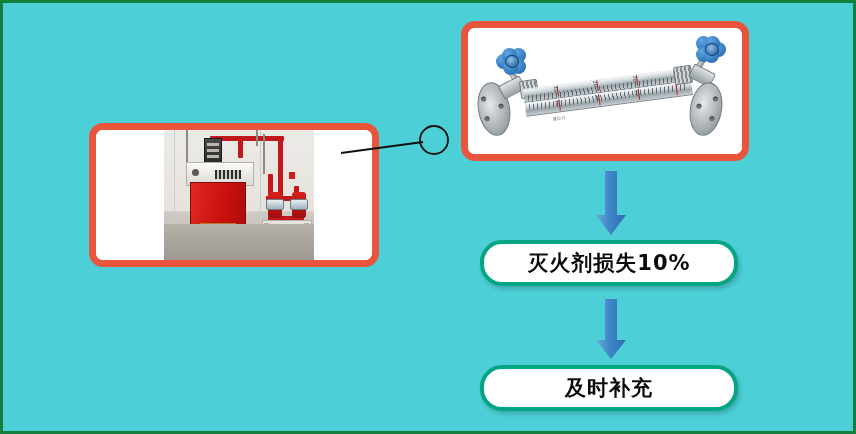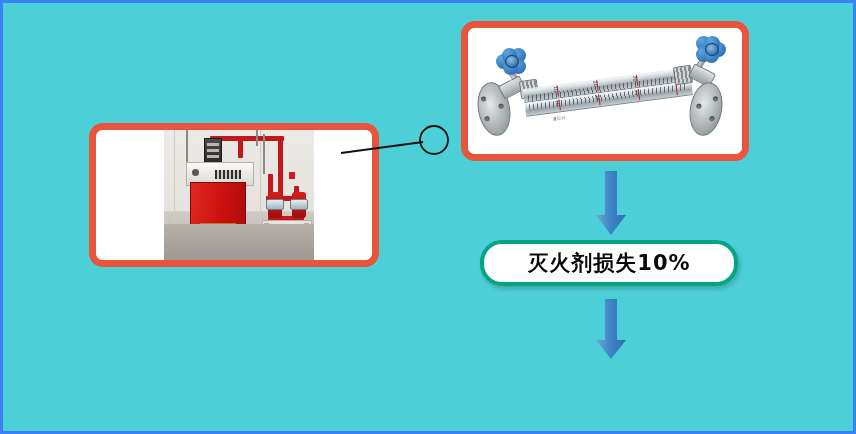--- a/index.html
+++ b/index.html
@@ -7,21 +7,21 @@
     width:856px;height:434px;
     background:#ffffff;
     font-family:"DejaVu Sans","Liberation Sans",sans-serif;
     overflow:hidden;
   }
   #slide{
     position:relative;
     width:856px;height:434px;
     box-sizing:border-box;
     background:#4ccfd6;
-    border:3px solid #3b82f6;
+    border:3px solid #15803d;
     overflow:hidden;
   }
 
   
   .photo-frame{
     position:absolute;
     box-sizing:border-box;
     background:#ffffff;
     border:7px solid #e8553c;
     border-radius:14px;
@@ -344,14 +344,17 @@
     <defs>
       <linearGradient id="ag2" x1="0" y1="0" x2="1" y2="0">
         <stop offset="0%" stop-color="#6ea8d8"></stop>
         <stop offset="45%" stop-color="#3f86c8"></stop>
         <stop offset="100%" stop-color="#2f6fae"></stop>
       </linearGradient>
     </defs>
     <polygon points="14,0 26,0 26,41 35,41 20,60 5,41 14,41" fill="url(#ag2)"></polygon>
   </svg>
 
+  <div class="tbox" id="tbox-refill">
+    <span>及时补充</span>
+  </div>
 
 </div>
 
 </body></html>

